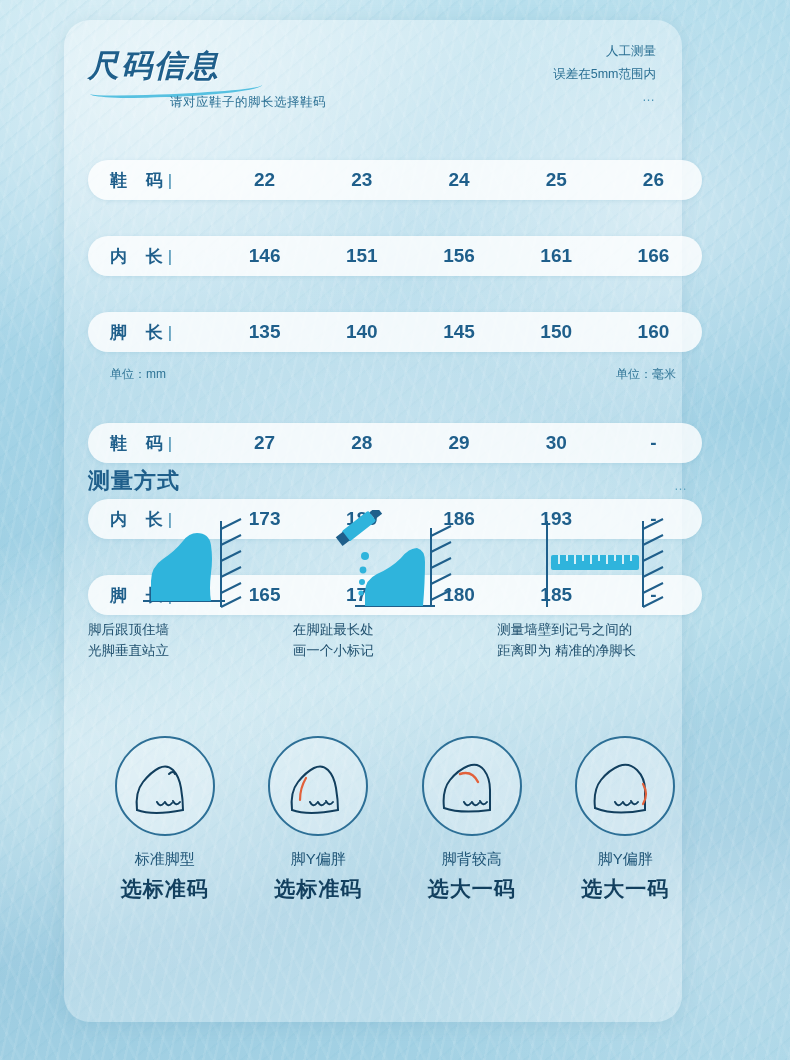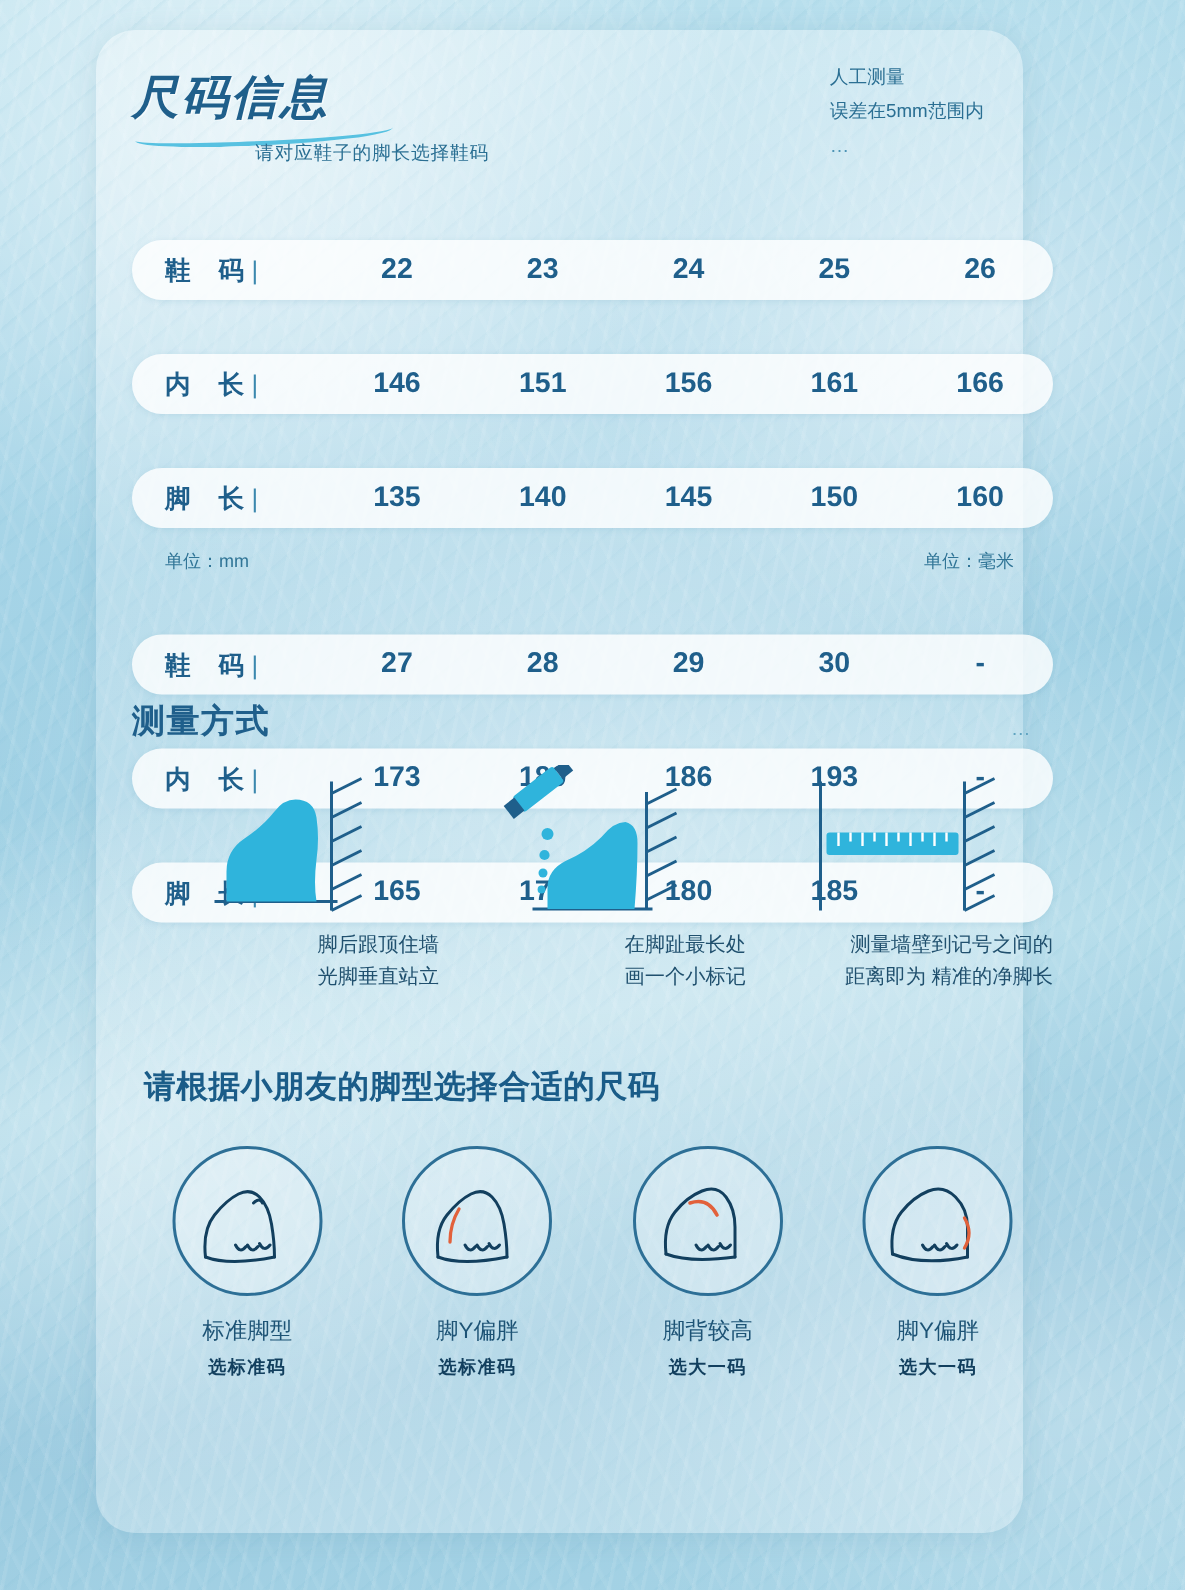--- a/index.html
+++ b/index.html
@@ -91,21 +91,21 @@
     top: 44px;
     font-size: 12.5px;
     color: #2a6f93;
     letter-spacing: .5px;
     white-space: nowrap;
   }
   .header-note {
     position: absolute;
     right: 26px;
     top: 20px;
-    text-align: left;
+    text-align: right;
     font-size: 12.5px;
     color: #2a6f93;
     line-height: 1.8;
   }
   .header-dots {
     font-size: 13px;
     color: #4d94b5;
     letter-spacing: 1px;
   }
 
@@ -195,21 +195,21 @@
     font-size: 13px;
     color: #5fa3c0;
     letter-spacing: 1px;
   }
   .steps {
     display: flex;
     margin-top: 14px;
   }
   .step {
     flex: 1;
-    text-align: right;
+    text-align: left;
   }
   .step-art {
     height: 110px;
     display: flex;
     align-items: center;
     justify-content: center;
   }
   .step-text {
     font-size: 13.5px;
     color: #20506e;
@@ -251,21 +251,21 @@
     justify-content: center;
     overflow: hidden;
   }
   .ft-label {
     margin-top: 14px;
     font-size: 15px;
     color: #1d5375;
   }
   .ft-advice {
     margin-top: 6px;
-    font-size: 12px;
+    font-size: 21px;
     font-weight: bold;
     color: #123f5e;
     letter-spacing: 1px;
   }
 </style>
 </head>
 <body>
 
 <div class="bg"></div>
 
@@ -453,21 +453,20 @@
           </svg>
         </div>
         <div class="step-text">测量墙壁到记号之间的
 距离即为 精准的净脚长</div>
       </div>
 
     </div>
   </div>
 
   <div class="foottype">
-    <div class="ft-title">请根据小朋友的脚型选择合适的尺码</div>
 
     <div class="ft-items">
 
       <div class="ft-item">
         <div class="ft-circle">
           <svg width="84" height="84" viewBox="0 0 84 84">
             <g fill="none" stroke="#123f5e" stroke-width="2" stroke-linecap="round">
               <path d="M14 66 Q12 48 20 38 Q28 28 36 24 Q44 20 50 26 Q56 32 58 44 Q60 56 60 66"></path>
               <path d="M14 66 Q30 72 60 66"></path>
               <path d="M46 30 Q50 26 52 30"></path>

